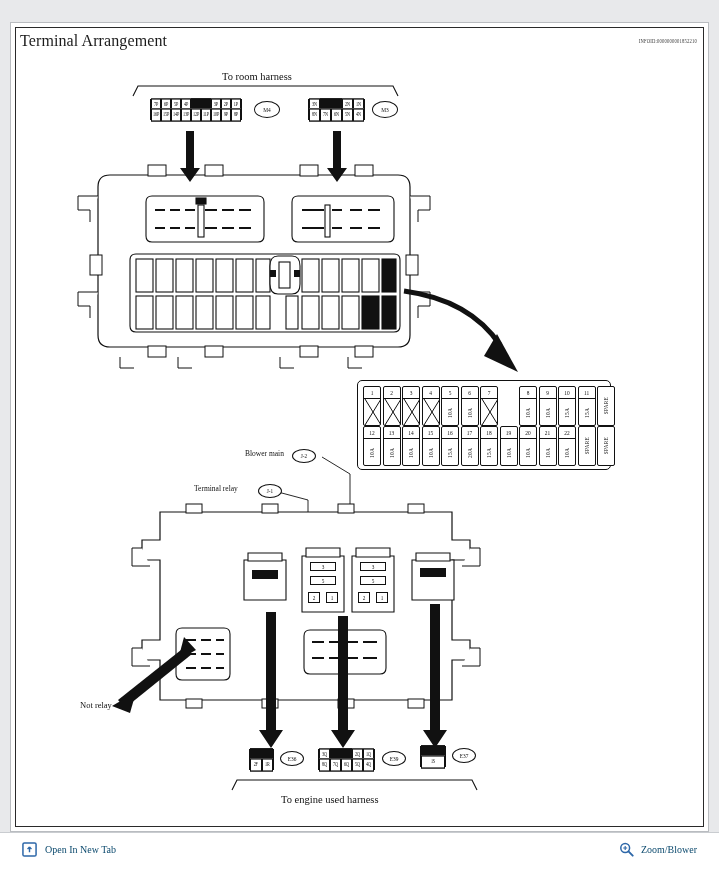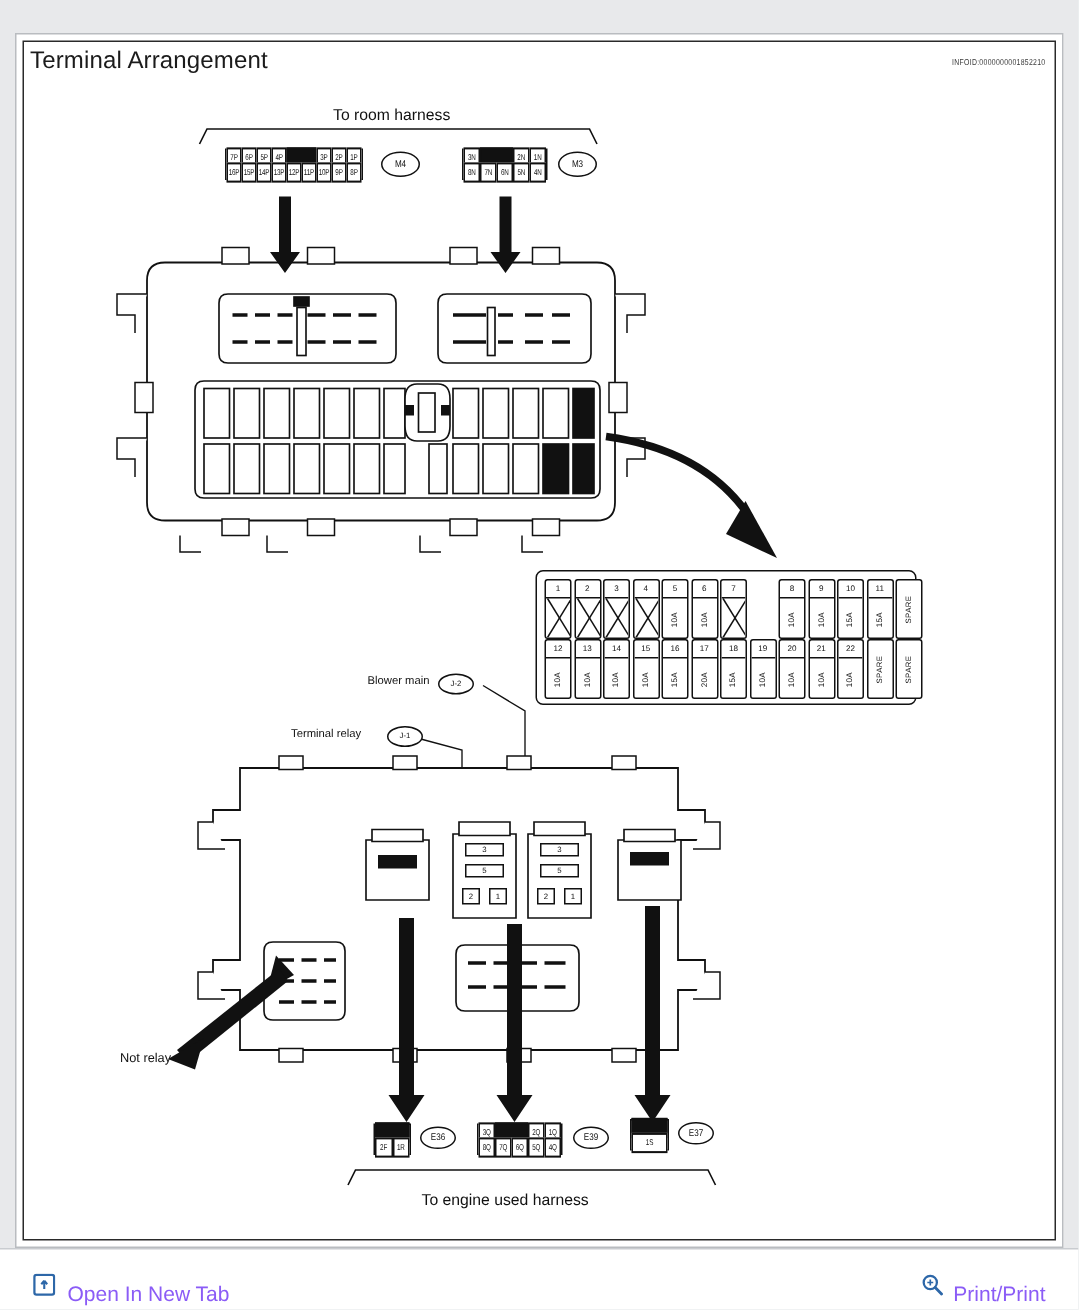--- a/index.html
+++ b/index.html
@@ -1,17 +1,17 @@
 <!DOCTYPE html>
 <html><head>
 <meta charset="utf-8">
 <style>
   html,body{margin:0;padding:0;background:#e8e9eb;}
   body{font-family:"Liberation Sans",sans-serif;width:719px;height:873px;overflow:hidden;}
-  .app{width:719px;height:873px;position:relative;background:#e8e9eb;}
+  .app{width:719px;height:873px;position:relative;background:#e8e9eb;font-family:Liberation Serif, serif;}
 
   .sheet{position:absolute;left:10px;top:22px;width:699px;height:810px;background:#ffffff;
          border:1px solid #b9bcc0;box-sizing:border-box;}
   .sheet-inner{position:absolute;left:4px;top:4px;right:4px;bottom:4px;border:1px solid #2a2a2a;}
 
   .page-title{position:absolute;left:20px;top:32px;font-size:16px;color:#1b1b1b;letter-spacing:.1px;}
   .infoid{position:absolute;right:22px;top:38px;font-size:4.6px;color:#3a3a3a;letter-spacing:.2px;
           transform:scaleY(1.25);transform-origin:right top;white-space:nowrap;}
   .drawcode{position:absolute;right:22px;bottom:14px;font-size:5.2px;color:#3a3a3a;letter-spacing:.2px;
             transform:scaleY(1.2);transform-origin:right bottom;white-space:nowrap;}
@@ -61,21 +61,21 @@
         display:flex;align-items:center;justify-content:center;box-sizing:border-box;}
 
   .relaytag{position:absolute;border:1.2px solid #111;border-radius:50%;background:#fff;
             display:flex;align-items:center;justify-content:center;font-size:5.2px;color:#111;}
 
   
   .toolbar{position:absolute;left:0;bottom:0;width:719px;height:41px;background:#fff;
            border-top:1px solid #c9ccd0;box-sizing:border-box;}
   .tb-left{position:absolute;left:22px;top:9px;display:flex;align-items:center;gap:8px;cursor:pointer;}
   .tb-right{position:absolute;right:22px;top:9px;display:flex;align-items:center;gap:7px;cursor:pointer;}
-  .tb-label{font-size:14px;color:#8b5cf6;margin-top:12px;}
+  .tb-label{font-size:10px;color:#0c4a6e;}
   .ico{width:15px;height:15px;display:block;}
 </style>
 </head>
 <body>
 
 <div class="app">
 
   <div class="sheet">
     <div class="sheet-inner"></div>
   </div>
@@ -547,17 +547,17 @@
         <path d="M8 11 L8 6 M8 5.2 L5.9 7.6 M8 5.2 L10.1 7.6" fill="none" stroke="#2d67a8" stroke-width="1.5"></path>
       </svg>
       <span class="tb-label">Open In New Tab</span>
     </div>
     <div class="tb-right">
       <svg class="ico" viewBox="0 0 16 16">
         <circle cx="6.6" cy="6.4" r="4.7" fill="none" stroke="#2d67a8" stroke-width="1.6"></circle>
         <path d="M10.1 10 L14.6 14.6" stroke="#2d67a8" stroke-width="2" stroke-linecap="round"></path>
         <path d="M6.6 4.3 L6.6 8.5 M4.5 6.4 L8.7 6.4" stroke="#2d67a8" stroke-width="1.2"></path>
       </svg>
-      <span class="tb-label">Print/Print</span>
+      <span class="tb-label">Zoom/Blower</span>
     </div>
   </div>
 
 </div>
 
 </body></html>

